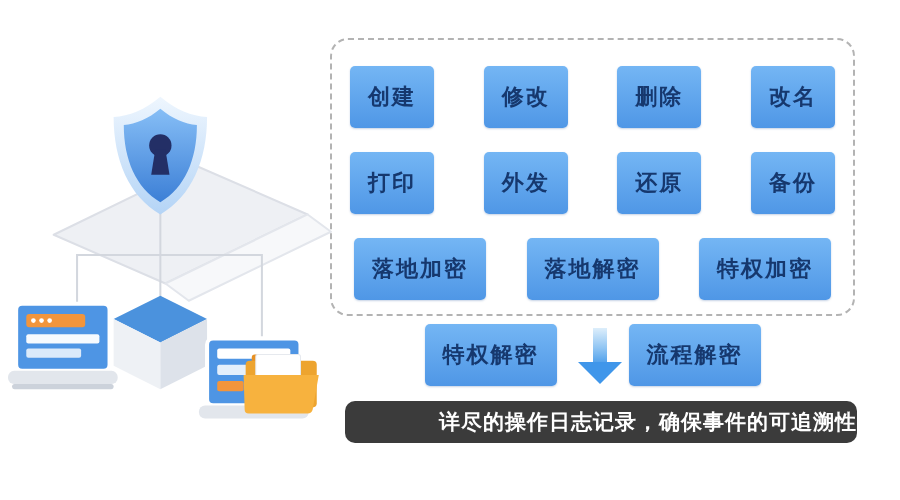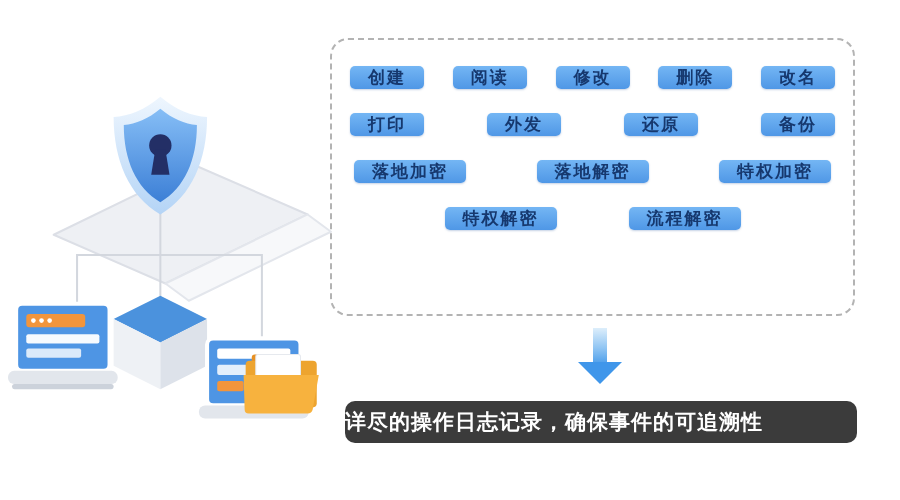--- a/index.html
+++ b/index.html
@@ -18,42 +18,42 @@
     border:2px dashed #b3b3b3;border-radius:18px;box-sizing:border-box;
     padding:26px 18px 0 18px;
   }
   .feat-row{display:flex;align-items:center;}
   .feat-row.r1,.feat-row.r2{justify-content:space-between;margin-bottom:24px;}
   .feat-row.r3{justify-content:space-between;padding:0 4px;margin-bottom:24px;gap:28px;}
   .feat-row.r4{justify-content:center;gap:72px;}
   .chip{
     display:inline-flex;align-items:center;justify-content:center;
     background:linear-gradient(180deg,#74b6f4 0%,#4f97e6 100%);
-    color:#16386e;font-weight:bold;font-size:17px;letter-spacing:2px;
-    padding:0 18px;border-radius:5px;white-space:nowrap;
+    color:#16386e;font-weight:bold;font-size:22px;letter-spacing:2px;
+    padding:16px 18px;border-radius:5px;white-space:nowrap;
     box-shadow:0 1px 2px rgba(30,80,150,0.25);
   }
 
   
   .flow-arrow{position:absolute;left:578px;top:328px;width:44px;height:58px;}
   .flow-arrow .shaft{
     position:absolute;left:15px;top:0;width:14px;height:34px;
     background:linear-gradient(180deg,#ddeefb 0%,#8ec4f3 60%,#55a3ec 100%);
   }
   .flow-arrow .head{
     position:absolute;left:0;top:34px;width:0;height:0;
     border-left:22px solid transparent;border-right:22px solid transparent;
     border-top:22px solid #3f96ea;
   }
 
   
   .banner{
     position:absolute;left:345px;top:401px;width:512px;height:42px;
     background:#3b3b3b;border-radius:10px;color:#ffffff;
-    display:flex;align-items:center;justify-content:flex-start;
+    display:flex;align-items:center;justify-content:flex-end;
     font-size:21px;font-weight:bold;letter-spacing:1px;
   }
 </style>
 </head>
 <body>
 
 <div class="stage">
 
   <svg class="illus" viewBox="0 0 320 330" aria-hidden="true">
     <defs>
@@ -115,21 +115,20 @@
       <rect x="6" y="0" width="26" height="12" rx="3" fill="#e79023"></rect>
       <rect x="0" y="6" width="70" height="46" rx="4" fill="#eda42f"></rect>
       <rect x="10" y="0" width="44" height="24" rx="2" fill="#ffffff" stroke="#e6e9ee"></rect>
       <path d="M-2,20 L72,20 L66,54 Q65,58 61,58 L3,58 Q-1,58 -1,54 Z" fill="#f7b23e"></path>
     </g>
   </svg>
 
   <div class="feature-box">
     <div class="feat-row r1">
       <span class="chip">创建</span>
-      <span class="chip">阅读</span>
       <span class="chip">修改</span>
       <span class="chip">删除</span>
       <span class="chip">改名</span>
     </div>
     <div class="feat-row r2">
       <span class="chip">打印</span>
       <span class="chip">外发</span>
       <span class="chip">还原</span>
       <span class="chip">备份</span>
     </div>

